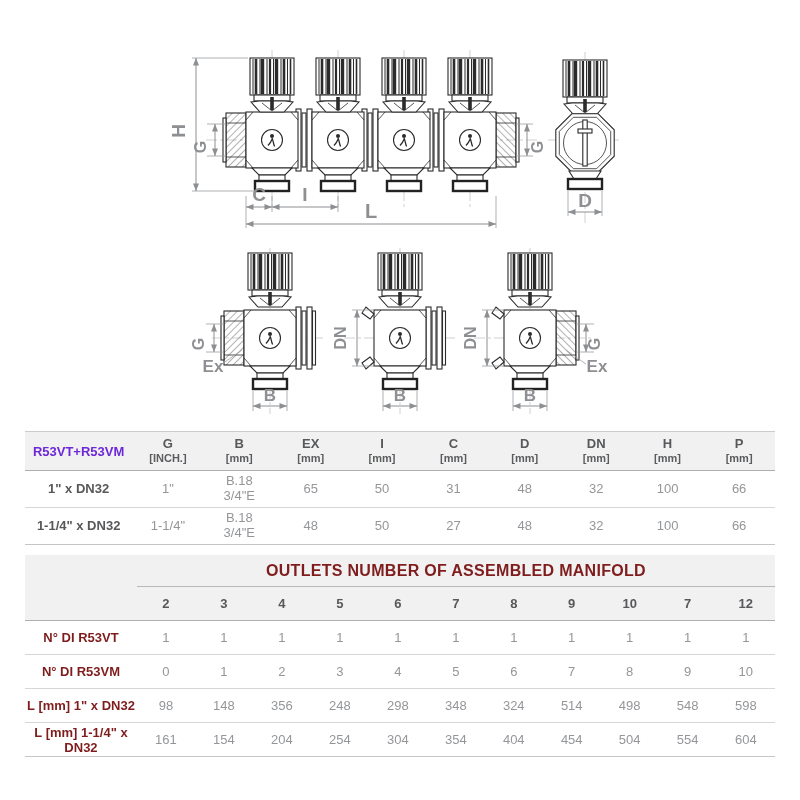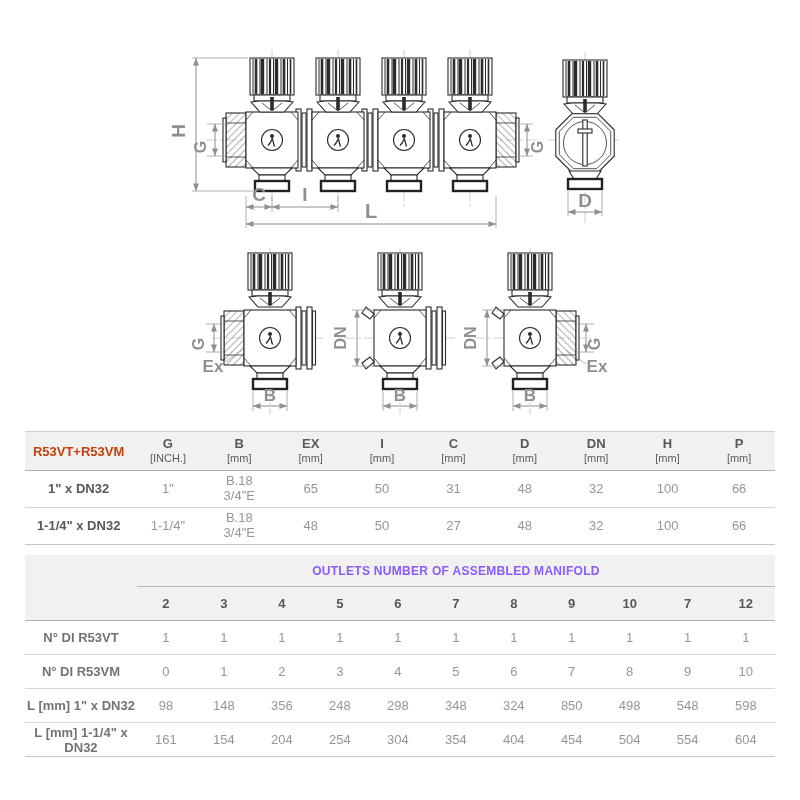--- a/index.html
+++ b/index.html
@@ -16,33 +16,33 @@
   .dim{stroke:#8d8f92;stroke-width:1;fill:none;}
   .ext{stroke:#9b9da0;stroke-width:0.8;fill:none;}
   .dt{fill:#8d8f92;font-weight:bold;text-anchor:middle;}
 
   
   .tables{position:absolute;left:25px;top:431px;width:750px;}
   table{border-collapse:collapse;width:750px;table-layout:fixed;}
   th,td{padding:0;text-align:center;vertical-align:middle;}
 
   .t1 thead th{background:#f1f1f2;height:38px;border-top:1px solid #cacccd;border-bottom:1px solid #adafb1;}
-  .t1 .prod{font-weight:bold;font-size:13px;color:#c2410c;}
+  .t1 .prod{font-weight:bold;font-size:13px;color:#6d28d9;}
   .cn{font-weight:bold;font-size:13px;color:#57585a;line-height:1.15;}
-  .cu{font-weight:normal;font-size:11px;color:#5b5c5e;line-height:1.15;}
+  .cu{font-weight:bold;font-size:11px;color:#5b5c5e;line-height:1.15;}
   .t1 tbody td{height:36px;border-bottom:1px solid #d5d6d8;font-size:13px;color:#949699;line-height:1.15;}
   .t1 tbody tr:last-child td{border-bottom:1px solid #c3c5c7;}
   .rowlbl{font-weight:bold;color:#57585a !important;font-size:13px;}
 
   .t2{margin-top:10px;}
   .t2 .corner{background:#f1f1f2;border-bottom:1px solid #adafb1;}
-  .t2 .title{background:#f1f1f2;height:31px;font-size:12px;font-weight:bold;color:#8b5cf6;letter-spacing:.3px;border-bottom:1px solid #b7b9bb;}
+  .t2 .title{background:#f1f1f2;height:31px;font-size:16px;font-weight:bold;color:#7f1d1d;letter-spacing:.3px;border-bottom:1px solid #b7b9bb;}
   .t2 .num{background:#f1f1f2;height:33px;font-size:13px;font-weight:bold;color:#57585a;border-bottom:1px solid #adafb1;}
   .t2 tbody td{height:33px;font-size:13px;color:#949699;border-bottom:1px solid #d5d6d8;}
-  .t2 tbody th{height:33px;font-size:13px;font-weight:bold;color:#737373;border-bottom:1px solid #d5d6d8;}
+  .t2 tbody th{height:33px;font-size:13px;font-weight:bold;color:#7f1d1d;border-bottom:1px solid #d5d6d8;}
   .t2 tbody tr:last-child td,.t2 tbody tr:last-child th{border-bottom:1px solid #c3c5c7;}
 </style>
 </head>
 <body>
 
 <div class="page">
 
   <svg class="drawing" width="800" height="430" viewBox="0 0 800 430">
     <defs>
       <marker id="maE" markerWidth="9" markerHeight="8" refX="8" refY="4" orient="auto" markerUnits="userSpaceOnUse">
@@ -425,21 +425,21 @@
         </tr>
         <tr>
           <th>L [mm] 1" x DN32</th>
           <td>98</td>
           <td>148</td>
           <td>356</td>
           <td>248</td>
           <td>298</td>
           <td>348</td>
           <td>324</td>
-          <td>850</td>
+          <td>514</td>
           <td>498</td>
           <td>548</td>
           <td>598</td>
         </tr>
         <tr>
           <th>L [mm] 1-1/4" x DN32</th>
           <td>161</td>
           <td>154</td>
           <td>204</td>
           <td>254</td>

